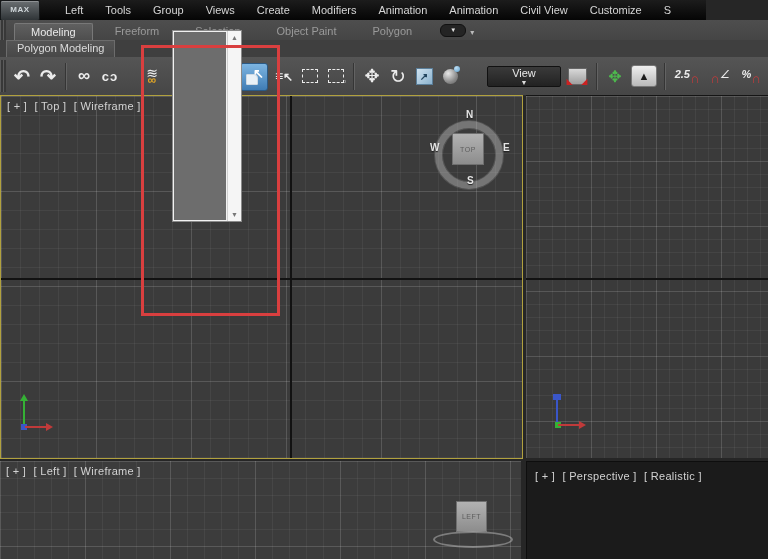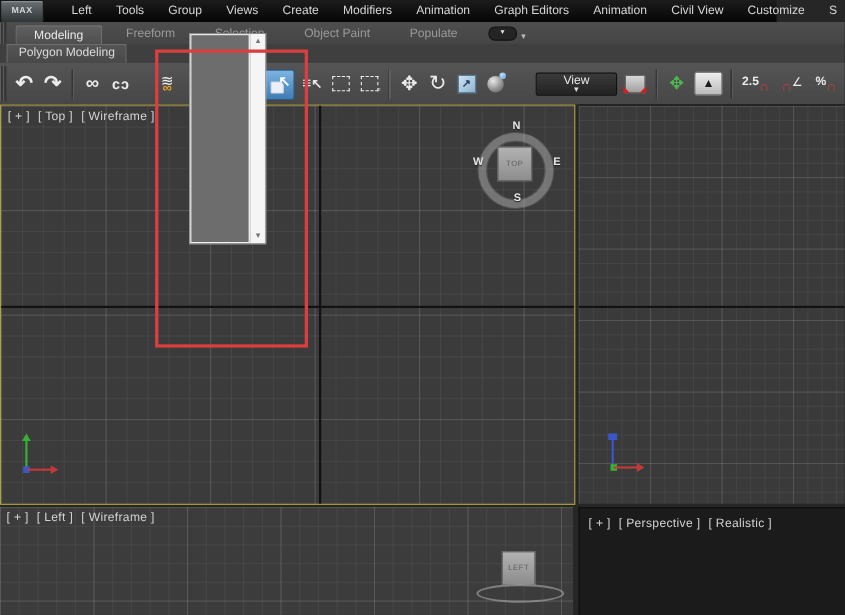--- a/index.html
+++ b/index.html
@@ -81,21 +81,21 @@
     border:1px solid #111;border-radius:2px;color:#e8e8e8;font-size:11px;
     display:flex;align-items:center;padding:0 4px;justify-content:flex-end;flex-direction:column;}
   .viewcombo .ar{font-size:7px;color:#ddd;}
   .pivot{width:17px;height:15px;background:linear-gradient(#d8d8d8,#9f9f9f);
     border:1px solid #666;position:relative;}
   .pivot .t1,.pivot .t2{position:absolute;bottom:-2px;font-size:8px;color:#c22;line-height:8px;}
   .pivot .t1{left:-2px}.pivot .t2{right:-2px}
   .kbd-btn{width:24px;height:20px;background:linear-gradient(#efefef,#b9b9b9);
     border:1px solid #777;border-radius:3px;color:#1c1c1c;font-size:11px;
     display:flex;align-items:center;justify-content:center;}
-  .snap{display:flex;align-items:flex-start;color:#ececec;font-size:11px;font-weight:bold;}
+  .snap{display:flex;align-items:flex-start;color:#ececec;font-size:11px;font-weight:bold;font-style:italic;}
   .magnet{color:#c63b3b;font-weight:bold;font-size:13px;margin-top:6px;line-height:10px;}
   .sel-btn{
     position:absolute;left:240px;top:6px;width:26px;height:26px;border-radius:3px;
     background:linear-gradient(#7db5e2,#3f7cb4);border:1px solid #2b5a86;
     display:flex;align-items:center;justify-content:center;color:#fff;}
   .sel-btn .sq{position:absolute;left:5px;bottom:5px;width:10px;height:9px;
     background:#e9f1f7;border:1px solid #cfd9e2;border-radius:1px 4px 1px 1px;}
   .sel-btn .cur{position:absolute;right:3px;top:2px;font-size:13px;color:#fff;font-weight:bold;}
   
   .sscombo{position:absolute;left:172px;top:8px;width:64px;height:21px;
@@ -176,34 +176,33 @@
 
 <div class="menubar">
   <div class="logo">MAX</div>
   <div class="menu-item">Left</div>
   <div class="menu-item">Tools</div>
   <div class="menu-item">Group</div>
   <div class="menu-item">Views</div>
   <div class="menu-item">Create</div>
   <div class="menu-item">Modifiers</div>
   <div class="menu-item">Animation</div>
-  <div class="menu-item">Graph Editors</div>
   <div class="menu-item">Animation</div>
   <div class="menu-item">Civil View</div>
   <div class="menu-item">Customize</div>
   <div class="menu-item">S</div>
 </div>
 
 <div class="tabrow">
   <div class="grip"></div>
   <div class="rtab active">Modeling</div>
   <div class="rtab">Freeform</div>
   <div class="rtab">Selection</div>
   <div class="rtab">Object Paint</div>
-  <div class="rtab">Populate</div>
+  <div class="rtab">Polygon</div>
   <div class="overflow-pill">▼</div>
   <div class="overflow-caret">▾</div>
 </div>
 
 <div class="panelrow">
   <div class="ptab">Polygon Modeling</div>
 </div>
 
 <div class="toolbar">
   <div class="tb" style="left:0px">

